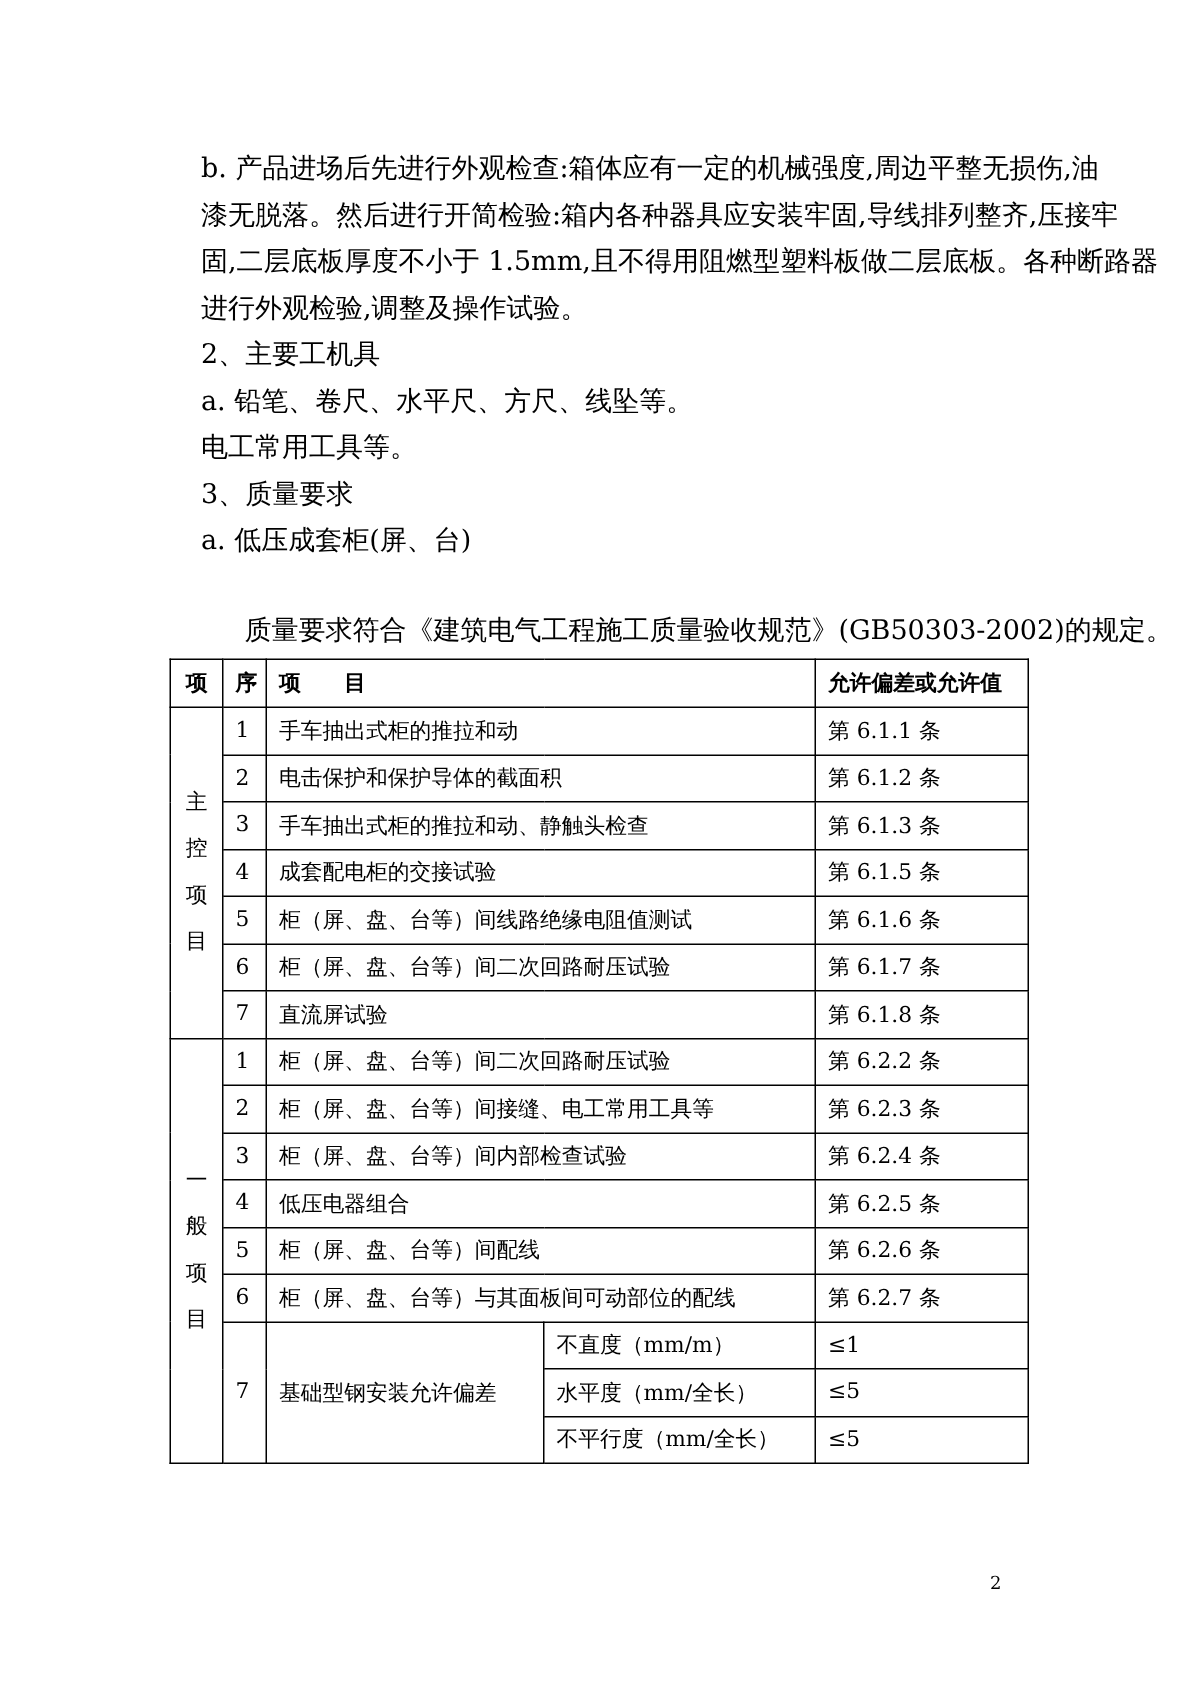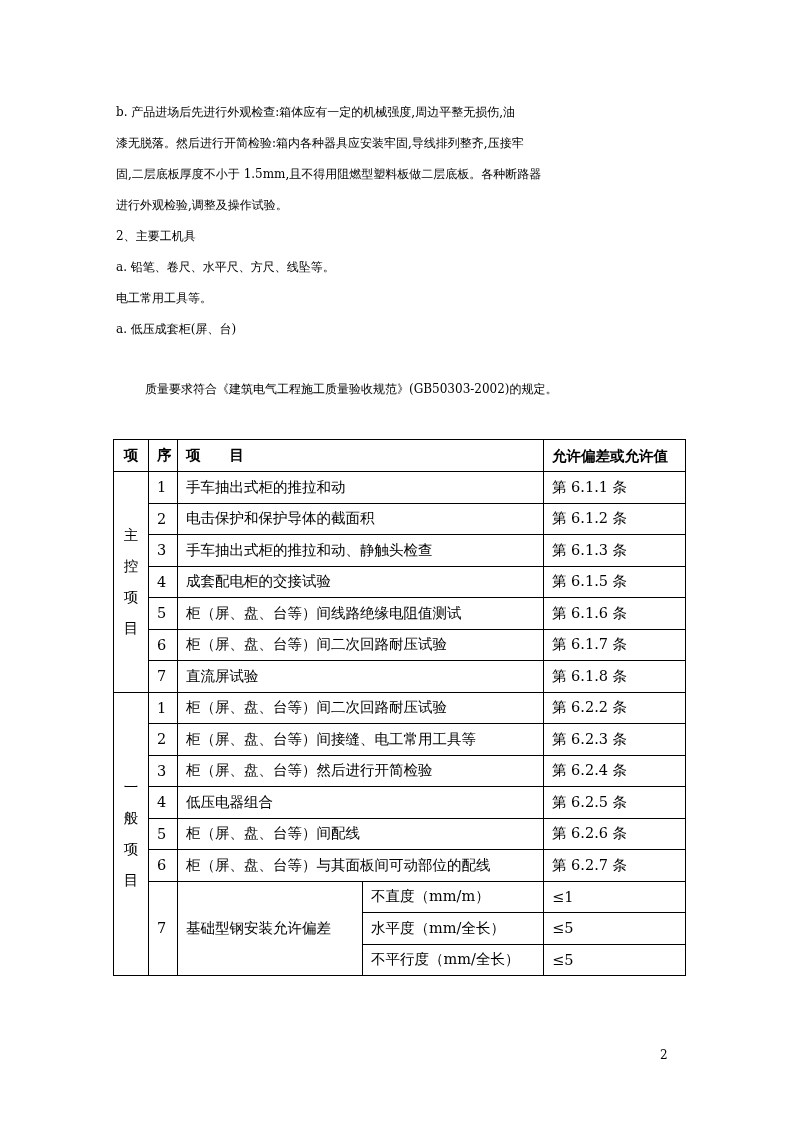--- a/index.html
+++ b/index.html
@@ -1,18 +1,18 @@
 <!DOCTYPE html>
 <html><head>
 <meta charset="utf-8">
 <style>
   html, body { margin:0; padding:0; background:#ffffff; }
   body { width:793px; height:1122px; position:relative; overflow:hidden;
          font-family: "DejaVu Serif", "Liberation Serif", serif; color:#000; }
-  .para { position:absolute; left:116px; width:560px; font-size:12px; line-height:31px; }
+  .para { position:absolute; left:134px; width:560px; font-size:18px; line-height:31px; }
   .p1 { top:97px; }
   .line { white-space:nowrap; display:block; }
   .indent { padding-left:29px;margin-top:29px; }
   table.qa { position:absolute; left:113px; top:439px; width:572px;
              border-collapse:collapse; font-size:14.5px; table-layout:fixed; }
   table.qa td, table.qa th { border:1px solid #000; padding:0 8px; vertical-align:middle;
              text-align:left; font-weight:normal; height:30.5px; }
   table.qa th { font-weight:bold; }
   .hdr th { height:62px; }
   .c-cat { width:18px; text-align:center !important; padding:0 !important; }
@@ -23,20 +23,21 @@
 <body>
 
 <div class="para p1">
   <span class="line">b. 产品进场后先进行外观检查:箱体应有一定的机械强度,周边平整无损伤,油</span>
   <span class="line">漆无脱落。然后进行开简检验:箱内各种器具应安装牢固,导线排列整齐,压接牢</span>
   <span class="line">固,二层底板厚度不小于 1.5mm,且不得用阻燃型塑料板做二层底板。各种断路器</span>
   <span class="line">进行外观检验,调整及操作试验。</span>
   <span class="line">2、主要工机具</span>
   <span class="line">a. 铅笔、卷尺、水平尺、方尺、线坠等。</span>
   <span class="line">电工常用工具等。</span>
+  <span class="line">3、质量要求</span>
   <span class="line">a. 低压成套柜(屏、台)</span>
   <span class="line indent">质量要求符合《建筑电气工程施工质量验收规范》(GB50303-2002)的规定。</span>
 </div>
 
 <table class="qa">
   <colgroup>
     <col style="width:35px">
     <col style="width:29px">
     <col style="width:185px">
     <col style="width:181px">
@@ -97,21 +98,21 @@
     <td colspan="2">柜（屏、盘、台等）间二次回路耐压试验</td>
     <td>第 6.2.2 条</td>
   </tr>
   <tr>
     <td>2</td>
     <td colspan="2">柜（屏、盘、台等）间接缝、电工常用工具等</td>
     <td>第 6.2.3 条</td>
   </tr>
   <tr>
     <td>3</td>
-    <td colspan="2">柜（屏、盘、台等）然后进行开简检验</td>
+    <td colspan="2">柜（屏、盘、台等）间内部检查试验</td>
     <td>第 6.2.4 条</td>
   </tr>
   <tr>
     <td>4</td>
     <td colspan="2">低压电器组合</td>
     <td>第 6.2.5 条</td>
   </tr>
   <tr>
     <td>5</td>
     <td colspan="2">柜（屏、盘、台等）间配线</td>

